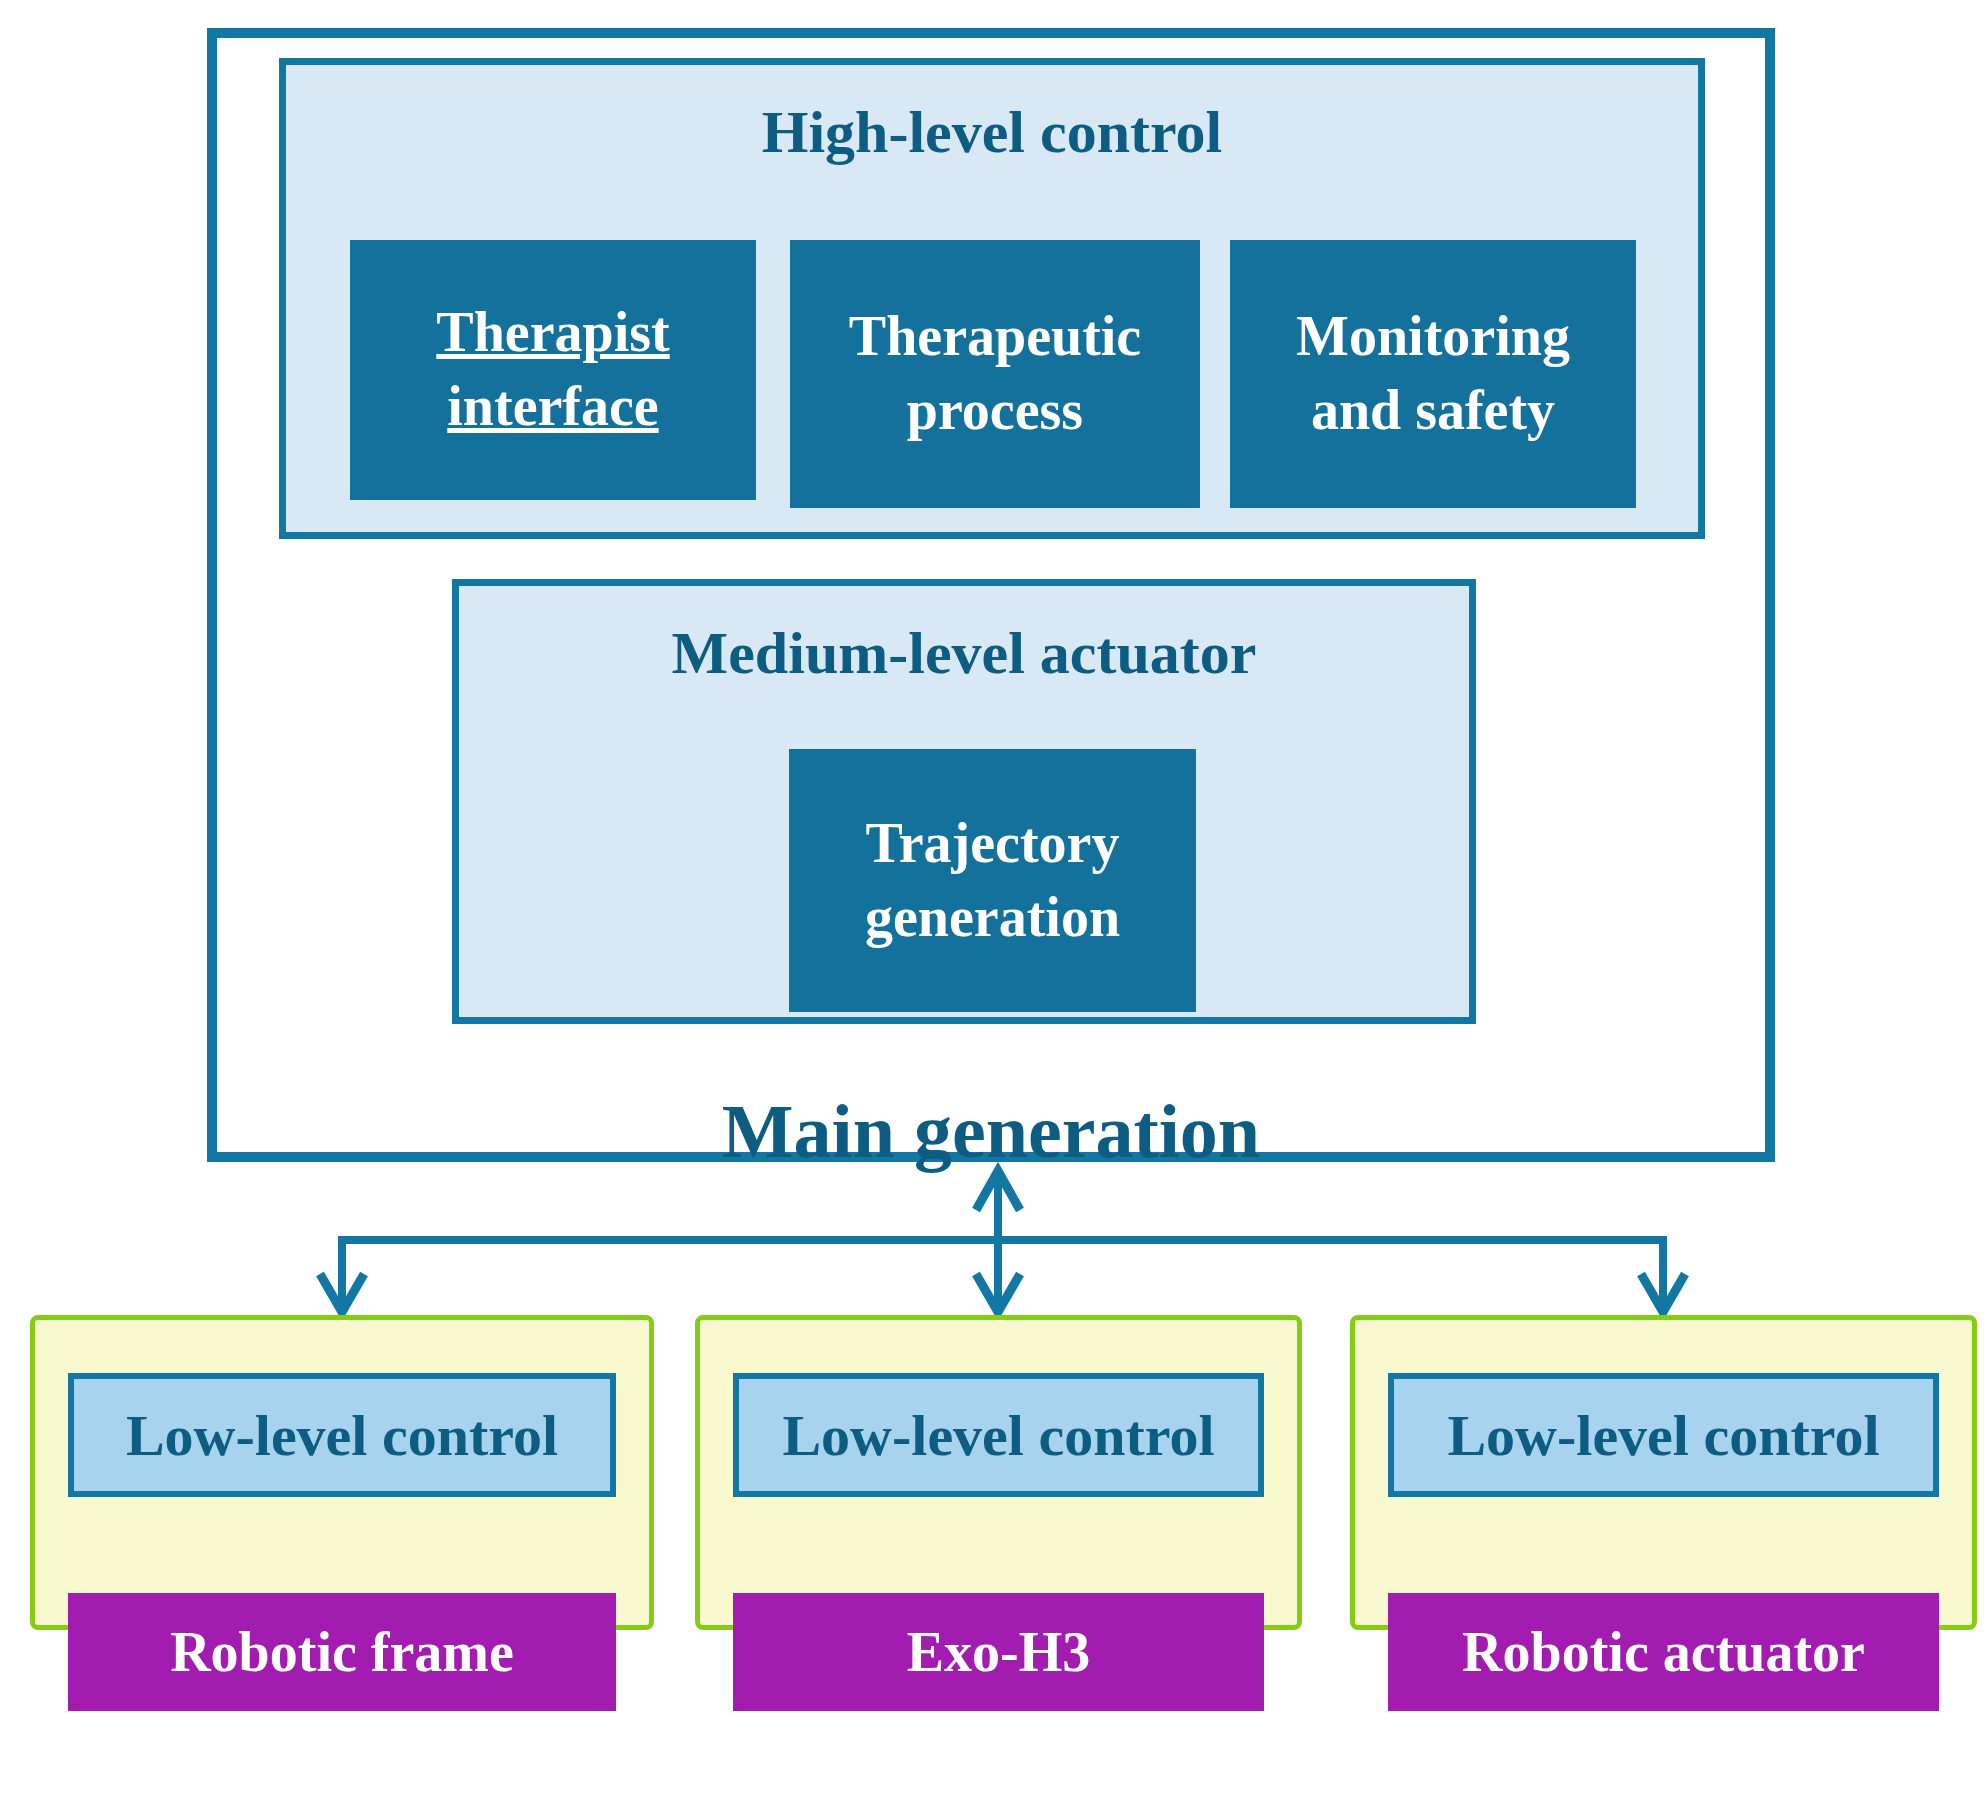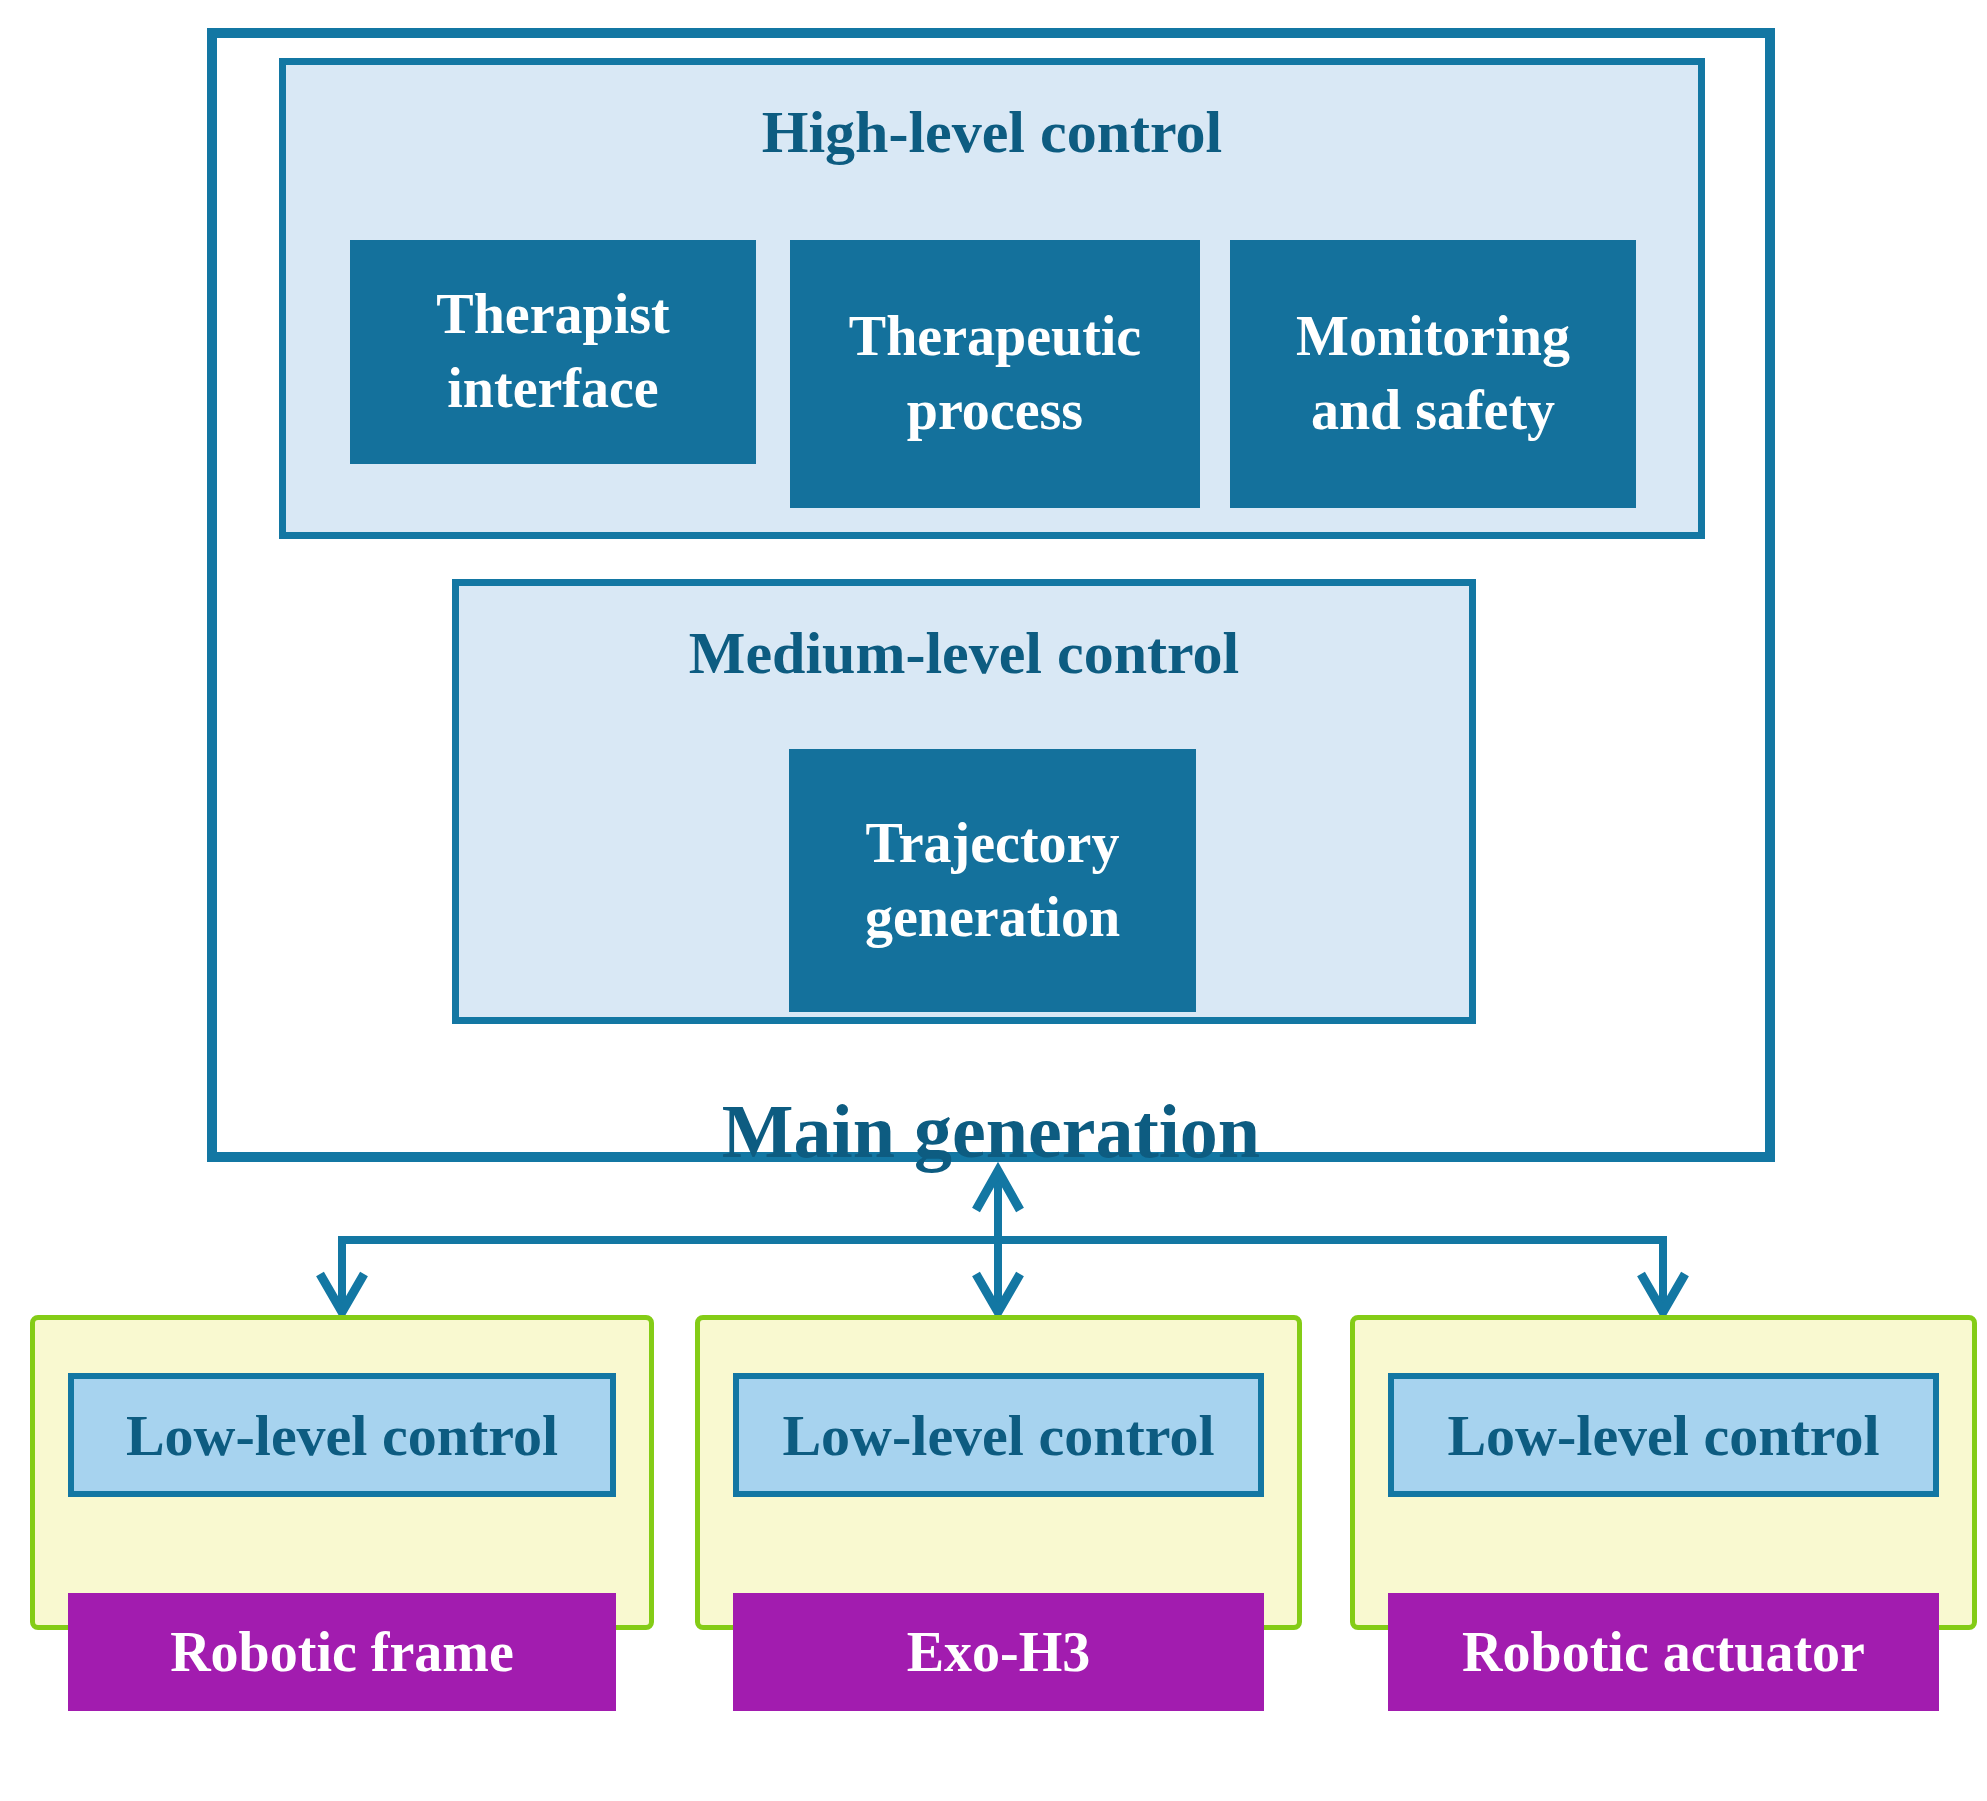--- a/index.html
+++ b/index.html
@@ -23,21 +23,21 @@
   .panel-medium{left:235px;top:541px;width:1010px;height:431px;}
   .panel-title{
     position:absolute;left:0;top:34px;width:100%;
     text-align:center;font-size:60px;line-height:1.1;color:#0d5c81;
   }
   .module{
     position:absolute;background:#14719c;color:#ffffff;
     display:flex;align-items:center;justify-content:center;text-align:center;
     font-size:56px;line-height:1.32;padding:0 20px;box-sizing:border-box;
   }
-  .mod1{left:64px;top:175px;width:406px;height:224px;}
+  .mod1{left:64px;top:175px;width:406px;height:260px;text-decoration:underline;}
   .mod2{left:504px;top:175px;width:410px;height:268px;}
   .mod3{left:944px;top:175px;width:406px;height:268px;}
   .mod-traj{left:330px;top:142px;width:407px;height:263px;margin-top:21px;}
   .main-label{
     position:absolute;left:0;top:1052px;width:100%;
     text-align:center;font-size:76px;line-height:1.1;color:#0d5c81;
   }
   .subsystem{
     position:absolute;top:1315px;height:315px;
     background:#f9f9d0;border:5px solid #84cc16;border-radius:8px;
@@ -101,21 +101,21 @@
   <div class="outer">
 
     <div class="panel panel-high">
       <div class="panel-title">High-level control</div>
       <div class="module mod1">Therapist interface</div>
       <div class="module mod2">Therapeutic process</div>
       <div class="module mod3">Monitoring and safety</div>
     </div>
 
     <div class="panel panel-medium">
-      <div class="panel-title">Medium-level control</div>
+      <div class="panel-title">Medium-level actuator</div>
       <div class="module mod-traj">Trajectory generation</div>
     </div>
 
     <div class="main-label">Main generation</div>
   </div>
 
   <div class="subsystem sub-1">
     <div class="lowlevel">Low-level control</div>
     <div class="device">Robotic frame</div>
   </div>

